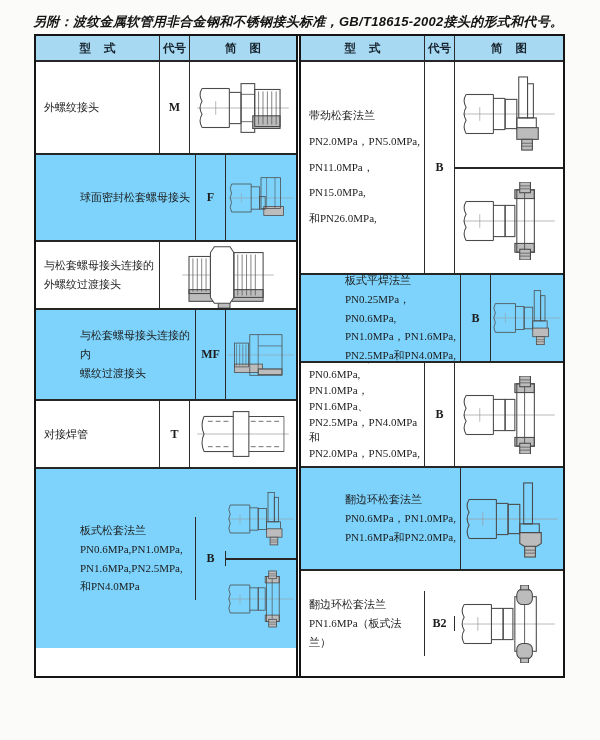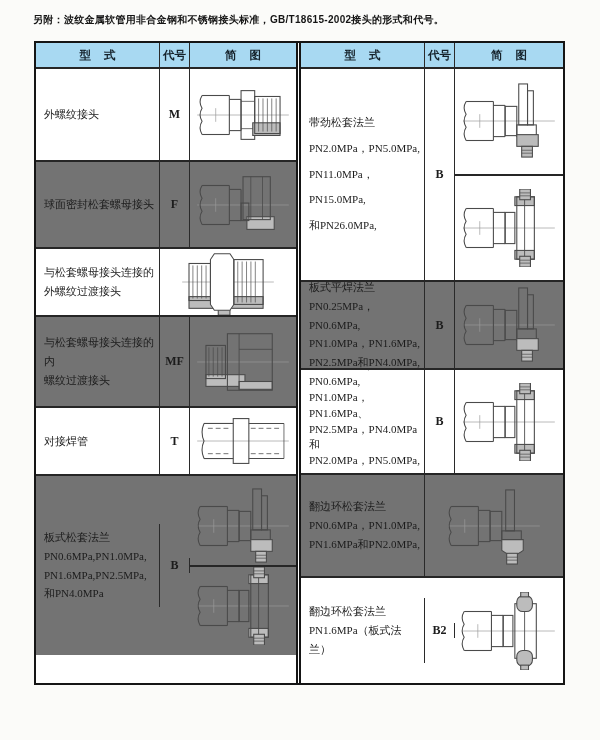--- a/index.html
+++ b/index.html
@@ -5,25 +5,25 @@
   * { box-sizing: border-box; margin: 0; padding: 0; }
   html,body { width:600px; height:740px; }
   body {
     position: relative;
     background: #fbfbf9;
     font-family: "Liberation Sans", sans-serif;
     overflow: hidden;
   }
   .title {
     position: absolute; left: 33px; top: 13px;
-    font-size: 10px; font-weight: 700; color: #141414;
-    letter-spacing: 0.3px; white-space: nowrap;
+    font-size: 13px; font-weight: 700; color: #141414;
+    letter-spacing: 0.3px; white-space: nowrap; font-style: italic;
   }
   .table {
-    position: absolute; left: 34px; top: 41px;
+    position: absolute; left: 34px; top: 34px;
     width: 531px;
     border: 2px solid #151515;
     display: flex; flex-direction: row;
     background: #fff;
   }
   .half { display: flex; flex-direction: column; }
   .half.left  { width: 260px; }
   .half.right { width: 262px; }
   .vdivider {
     width: 5px; background: #fff;
@@ -39,21 +39,21 @@
   .c-diag.split { flex-direction: column; align-items: stretch; }
   .sub { flex: 1; display: flex; align-items: center; justify-content: center; }
   .sub:first-child { border-bottom: 2px solid #262626; }
 
   .header-row { background: #a8d9f2; height: 26px; }
   .header-row .cell {
     display: flex; align-items: center; justify-content: center;
     font-size: 11.5px; font-weight: 700; color: #15222b;
     white-space: pre; padding: 0;
   }
-  .hl { background: #737373; }
+  .hl { background: #7dd3fc; padding-left: 36px; }
 
   .type-text {
     font-family: "Liberation Serif", serif;
     font-size: 11px; color: #1c1c1c;
     white-space: pre-line; line-height: 1.7;
   }
   .lh-wide  { line-height: 2.35; }
   .lh-tight { line-height: 1.45; }
   .code-text {
     font-family: "Liberation Serif", serif;

